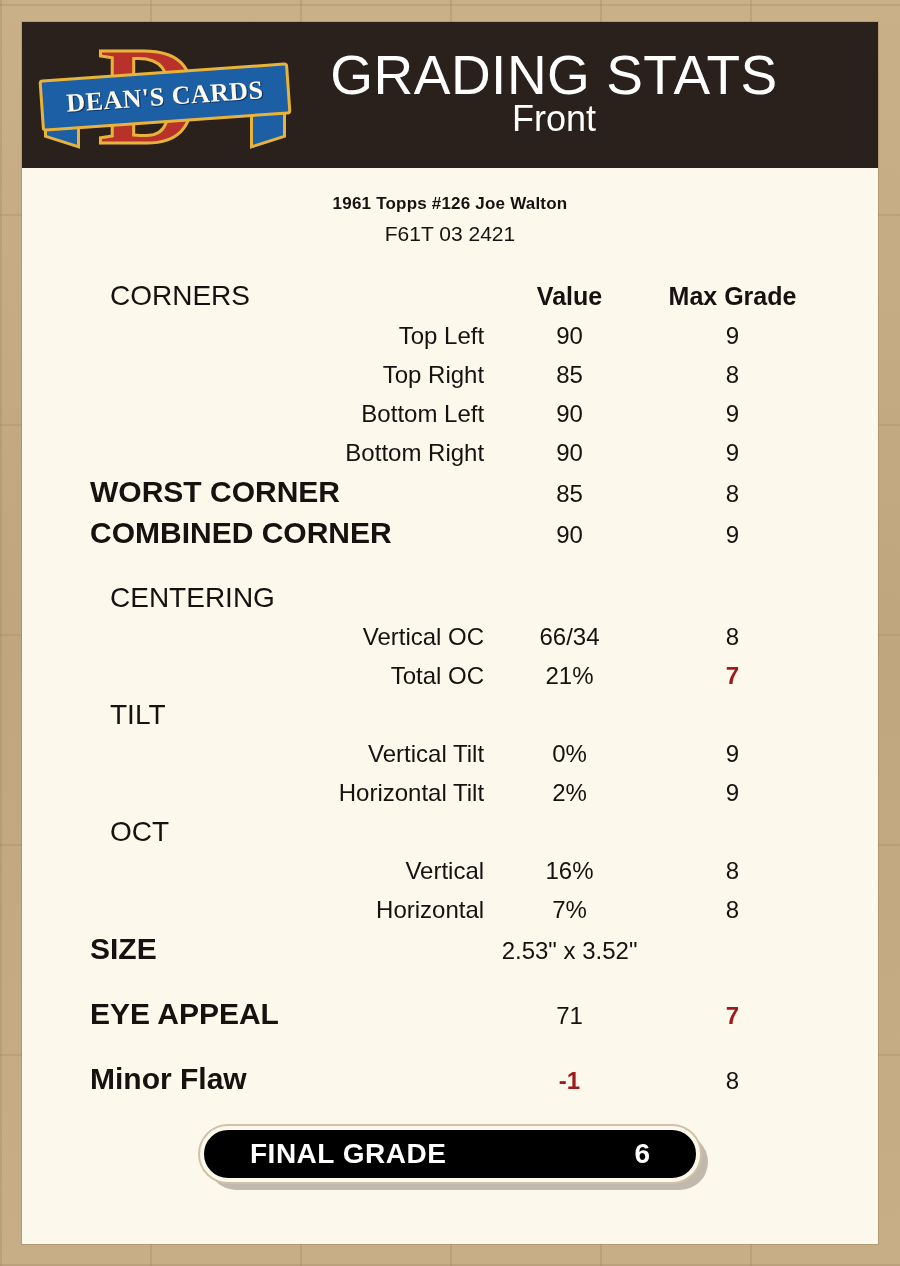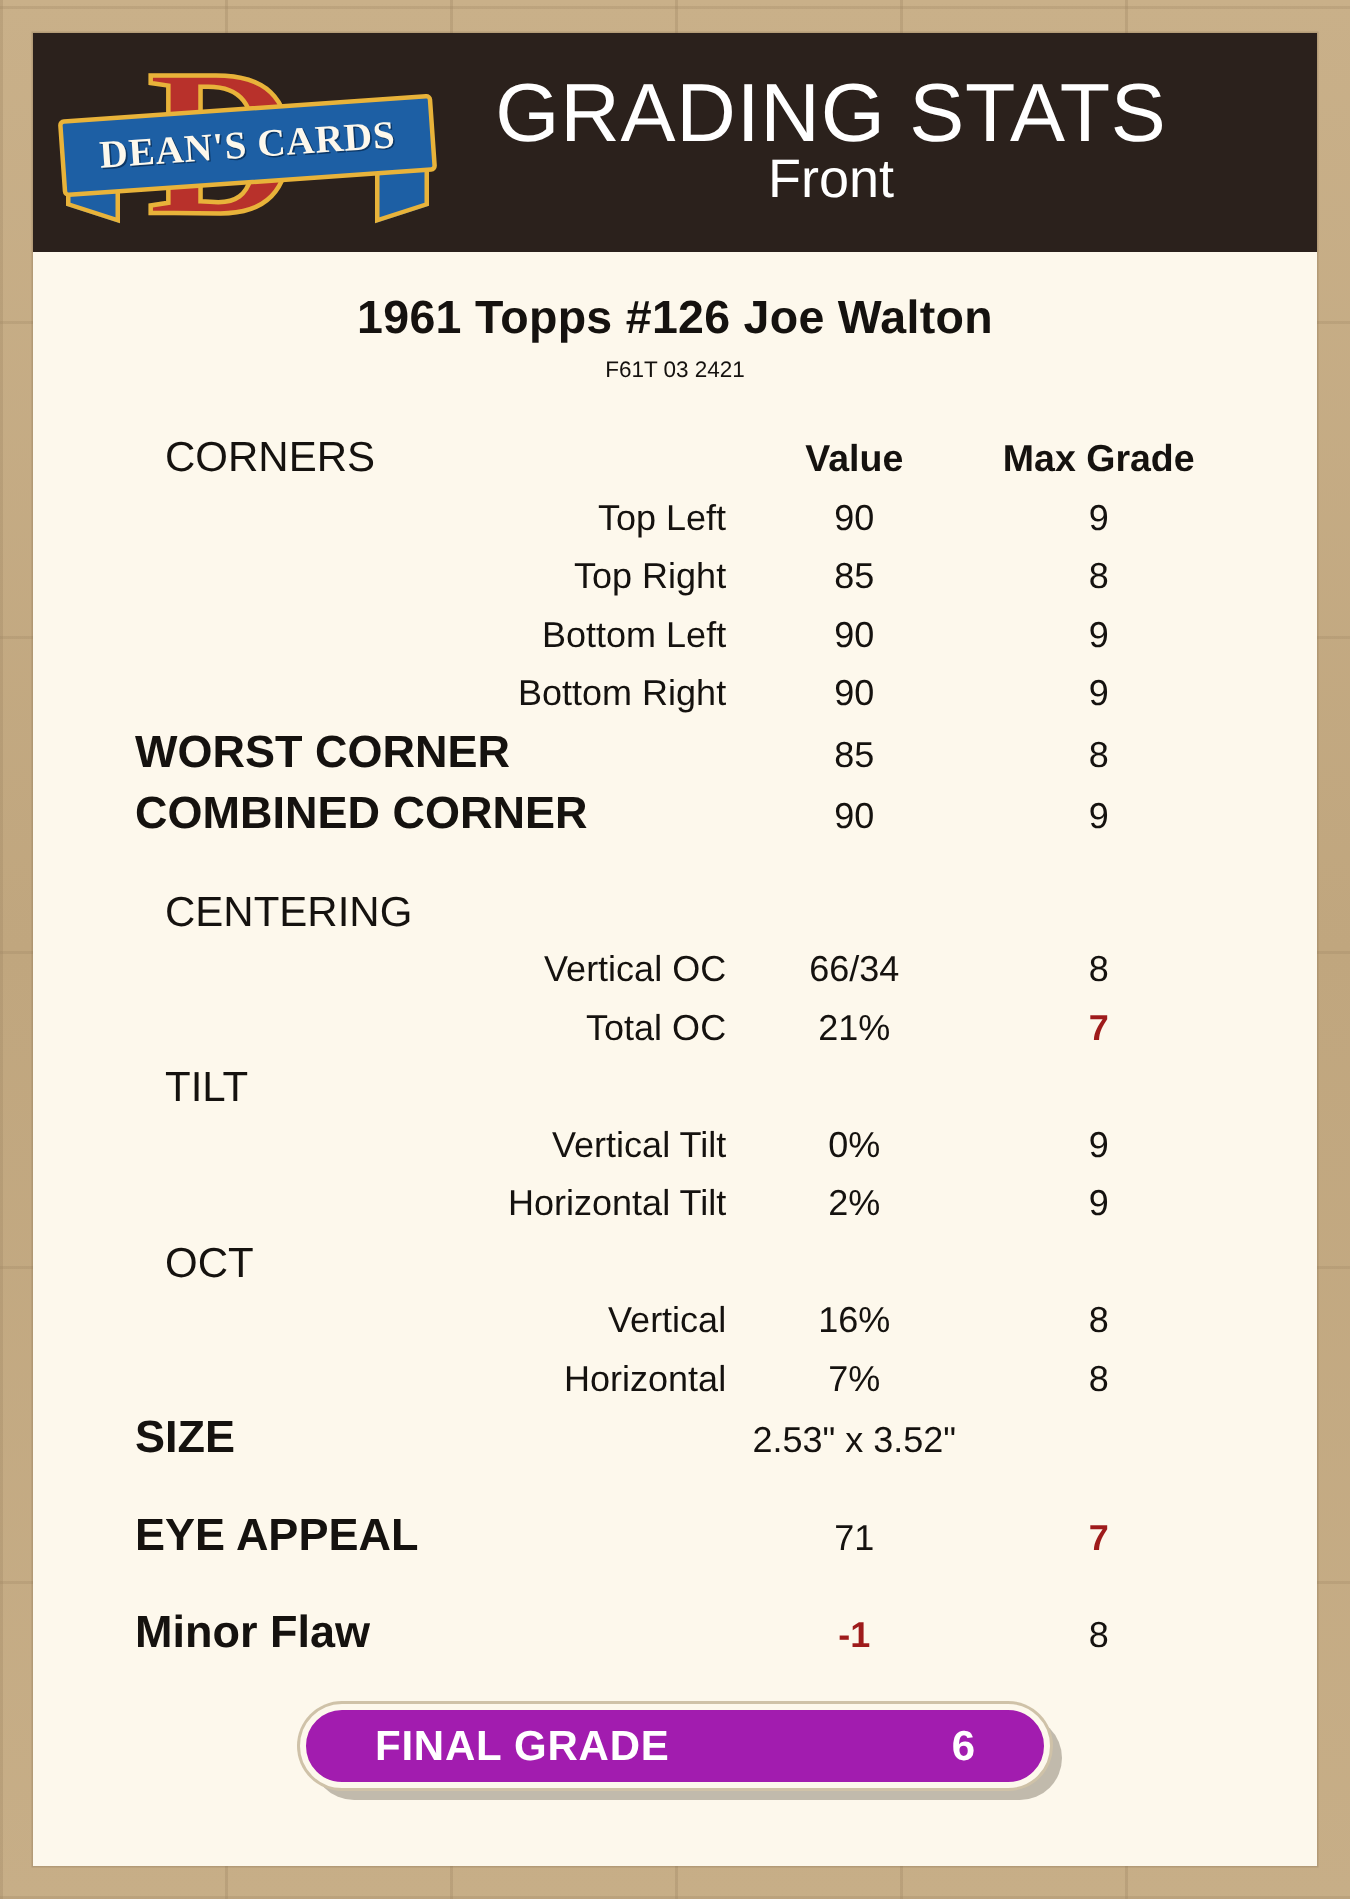--- a/index.html
+++ b/index.html
@@ -114,28 +114,28 @@
     font-size: 36px;
     line-height: 40px;
     font-weight: normal;
   }
 
   .body-area {
     padding: 26px 40px 0 40px;
   }
   .card-title {
     text-align: center;
-    font-size: 31px;
+    font-size: 17px;
     font-weight: bold;
     color: #15120f;
     letter-spacing: 0.2px;
   }
   .card-sub {
     text-align: center;
-    font-size: 15px;
+    font-size: 21px;
     color: #15120f;
     margin-top: 8px;
   }
 
   table.stats {
     width: 720px;
     margin: 30px auto 0 auto;
     border-collapse: collapse;
     color: #15120f;
   }
@@ -167,21 +167,21 @@
     top: 8px;
     width: 500px;
     height: 56px;
     background: rgba(120,110,95,0.45);
     border-radius: 28px;
   }
   .final-bar {
     position: relative;
     width: 500px;
     height: 56px;
-    background: #a21caf;
+    background: #000000;
     border: 4px solid #fdf8ec;
     border-radius: 28px;
     box-sizing: border-box;
     display: flex;
     align-items: center;
     justify-content: space-between;
     padding: 0 46px 0 46px;
     box-shadow: 0 0 0 2px #cfc2a8;
   }
   .final-bar .fg-label {

